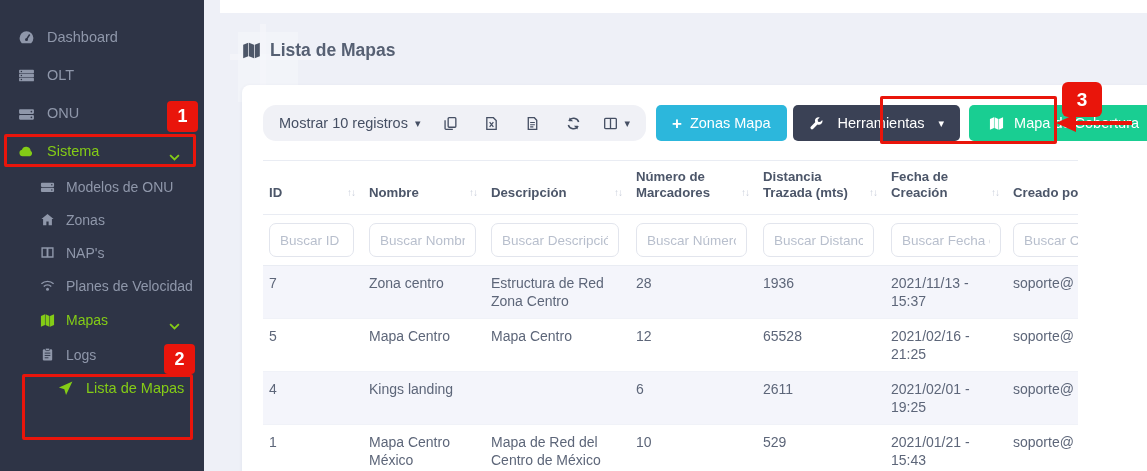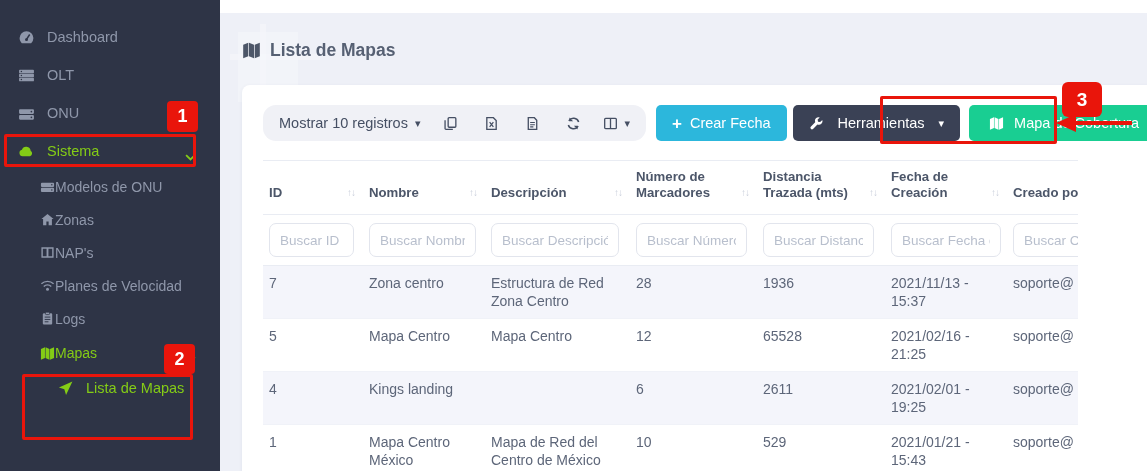--- a/index.html
+++ b/index.html
@@ -7,30 +7,30 @@
   body {
     position:relative; overflow:hidden;
     font-family:"Liberation Sans", sans-serif;
     background:#eef0f7; color:#5d6679;
   }
   
   .topbar { position:absolute; left:220px; top:0; right:0; height:13px; background:#ffffff; }
 
   
   .sidebar {
-    position:absolute; left:0; top:0; width:220px; height:471px;
+    position:absolute; left:0; top:0; width:204px; height:471px;
     background:#2e3446; z-index:2; padding-top:18px;
   }
   .side-item {
     display:flex; align-items:center; gap:12px; position:relative;
     padding-left:18px; height:38px; color:#8f97aa; font-size:14.5px; cursor:pointer;
   }
   .side-item .ic { width:17px; height:17px; flex:0 0 17px; display:flex; align-items:center; }
   .side-item.active { color:#84cc16; }
-  .side-sub { padding-left:40px; height:33px; font-size:14px; gap:0; }
+  .side-sub { padding-left:40px; height:33px; font-size:14px; gap:11px; }
   .side-sub .ic { width:15px; height:15px; flex:0 0 15px; }
   .side-mapas { height:36px; }
   .side-lista { padding-left:57px; height:34px; }
   .chev { position:absolute; right:24px; top:50%; margin-top:-3px; width:11px; height:7px; }
 
   
   .watermark { position:absolute; left:230px; top:24px; width:95px; height:90px; opacity:.45; pointer-events:none; }
   .watermark div { position:absolute; background:#ffffff; }
   .wm1 { left:8px; top:8px; width:60px; height:70px; opacity:.55; }
   .wm2 { left:0; top:30px; width:90px; height:6px; opacity:.6; }
@@ -208,48 +208,48 @@
       <svg viewBox="0 0 16 16">
           <g fill="none" stroke="currentColor" stroke-width="1.5">
             <path d="M1.5 6.2a9.5 9.5 0 0 1 13 0"></path>
             <path d="M4 9a6 6 0 0 1 8 0"></path>
           </g>
           <circle cx="8" cy="12" r="1.6" fill="currentColor"></circle>
         </svg>
     </span>
     <span>Planes de Velocidad</span>
   </div>
+  <div class="side-item side-sub side-mapas active">
+    <span class="ic">
+      <svg viewBox="0 0 16 16">
+          <g fill="currentColor">
+            <path d="M1 3.2 5.3 1.4v11.4L1 14.6z"></path>
+            <path d="M5.9 1.4l4.2 1.8v11.4L5.9 12.8z"></path>
+            <path d="M10.7 3.2 15 1.4v11.4l-4.3 1.8z"></path>
+          </g>
+        </svg>
+    </span>
+    <span>Mapas</span>
+    <span class="chev">
+      <svg viewBox="0 0 10 6">
+          <path d="M1 1l4 4 4-4" fill="none" stroke="currentColor" stroke-width="1.6"></path>
+        </svg>
+    </span>
+  </div>
   <div class="side-item side-sub">
     <span class="ic">
       <svg viewBox="0 0 16 16">
           <rect x="3" y="2.5" width="10" height="12" rx="1.2" fill="currentColor"></rect>
           <rect x="5.8" y="1.2" width="4.4" height="2.6" rx="0.8" fill="currentColor" stroke="#2e3446" stroke-width="0.8"></rect>
           <g stroke="#2e3446" stroke-width="1" fill="none">
             <path d="M5 6.5h6M5 9h6M5 11.5h4"></path>
           </g>
         </svg>
     </span>
     <span>Logs</span>
-  </div>
-  <div class="side-item side-sub side-mapas active">
-    <span class="ic">
-      <svg viewBox="0 0 16 16">
-          <g fill="currentColor">
-            <path d="M1 3.2 5.3 1.4v11.4L1 14.6z"></path>
-            <path d="M5.9 1.4l4.2 1.8v11.4L5.9 12.8z"></path>
-            <path d="M10.7 3.2 15 1.4v11.4l-4.3 1.8z"></path>
-          </g>
-        </svg>
-    </span>
-    <span>Mapas</span>
-    <span class="chev">
-      <svg viewBox="0 0 10 6">
-          <path d="M1 1l4 4 4-4" fill="none" stroke="currentColor" stroke-width="1.6"></path>
-        </svg>
-    </span>
   </div>
   <div class="side-item side-lista active">
     <span class="ic">
       <svg viewBox="0 0 16 16">
           <path fill="currentColor" d="M14.5 1.5 1.8 7l5.1 1.6L8.5 14z"></path>
         </svg>
     </span>
     <span>Lista de Mapas</span>
   </div>
 </nav>
@@ -316,21 +316,21 @@
         <svg viewBox="0 0 16 16" style="width:15px;height:15px;">
             <rect x="1.8" y="2.5" width="12.4" height="11" rx="1" fill="none" stroke="currentColor" stroke-width="1.4"></rect>
             <path d="M8 2.5v11" stroke="currentColor" stroke-width="1.4"></path>
           </svg>
         <span class="caret">▾</span>
       </span>
     </div>
 
     <button class="btn btn-crear">
       <span class="plus">+</span>
-      <span>Crear Fecha</span>
+      <span>Zonas Mapa</span>
     </button>
     <button class="btn btn-tools">
       <span class="bic">
         <svg viewBox="0 0 16 16">
             <path fill="currentColor" d="M14.2 4.2a3.9 3.9 0 0 1-5.2 4.9L4.3 13.8a1.7 1.7 0 0 1-2.4-2.4L6.6 6.7a3.9 3.9 0 0 1 4.9-5.2L9.2 3.8l.4 2.3 2.3.4z"></path>
           </svg>
       </span>
       <span>Herramientas</span>
       <span class="caret" style="color:#fff;">▾</span>
     </button>

